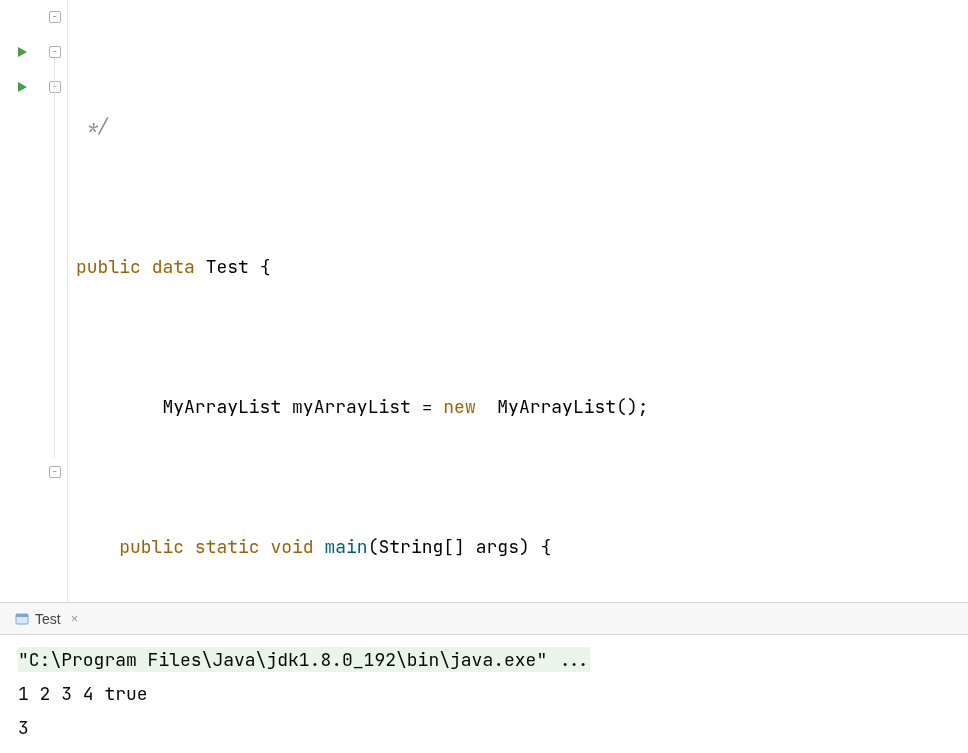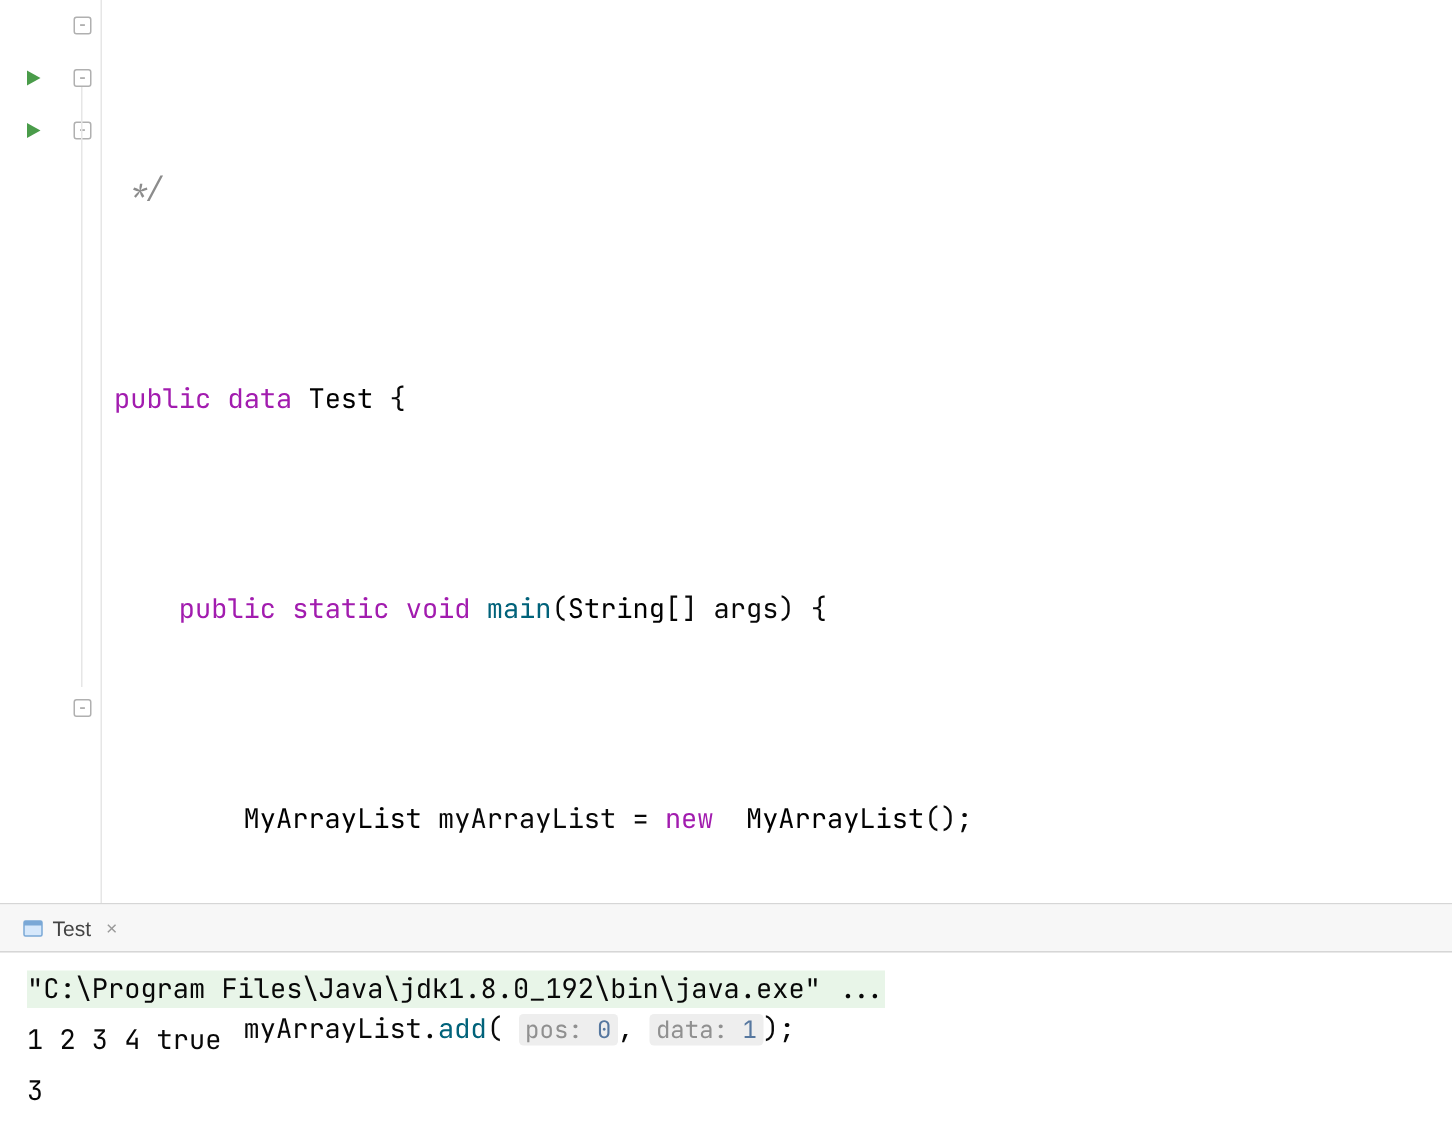--- a/index.html
+++ b/index.html
@@ -65,21 +65,21 @@
     flex: 1;
     padding: 4px 0 0 8px;
     line-height: 35px;
     white-space: pre;
     position: relative;
   }
   .codeline {
     height: 35px;
     position: relative;
   }
-  .kw { color: #a21caf; }
+  .kw { color: #a16207; }
   .type { color: #000000; }
   .mname { color: #00627a; }
   .cmt { color: #8c8c8c; font-style: italic; }
   .hint {
     background: #eeeeee;
     color: #909090;
     border-radius: 3px;
     padding: 0 4px;
     font-size: 16px;
   }
@@ -150,25 +150,24 @@
       <div class="fold-line" style="top:58px; height:400px;"></div>
       <div class="fold-mark" style="top:466px">−</div>
     </div>
 
     <div class="code">
       
       <div class="codeline"><span class="cmt"> */</span></div>
       
       <div class="codeline"><span class="kw">public</span><span> </span><span class="kw">data</span><span> </span><span class="type">Test</span><span> </span><span>{</span></div>
       
+      <div class="codeline">        <span class="type">MyArrayList</span><span> </span><span>myArrayList</span><span> </span><span>=</span><span> </span><span class="kw">new</span><span>  </span><span class="type">MyArrayList</span><span>(</span><span>)</span><span>;</span></div>
+      
       <div class="codeline">    <span class="kw">public</span><span> </span><span class="kw">static</span><span> </span><span class="kw">void</span><span> </span><span class="mname">main</span><span>(</span><span class="type">String</span><span>[</span><span>]</span><span> </span><span>args</span><span>)</span><span> </span><span>{</span></div>
       
-      <div class="codeline">        <span class="type">MyArrayList</span><span> </span><span>myArrayList</span><span> </span><span>=</span><span> </span><span class="kw">new</span><span>  </span><span class="type">MyArrayList</span><span>(</span><span>)</span><span>;</span></div>
-      
-      <div class="codeline">        <span>myArrayList</span><span>.</span><span class="mname">add</span><span>(</span> <span class="hint"><span>pos:</span> <span class="hn">0</span></span><span>,</span> <span class="hint"><span>data:</span> <span class="hn">1</span></span><span>)</span><span>;</span></div>
       
       
       
       
       
       
       
       
       
       

